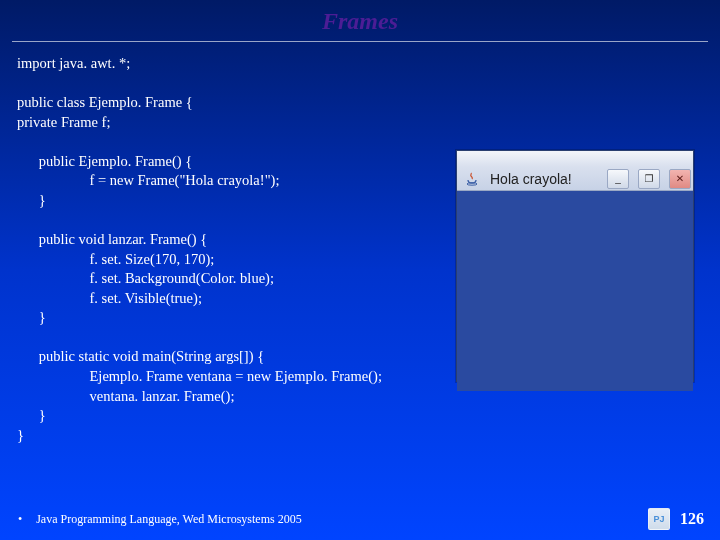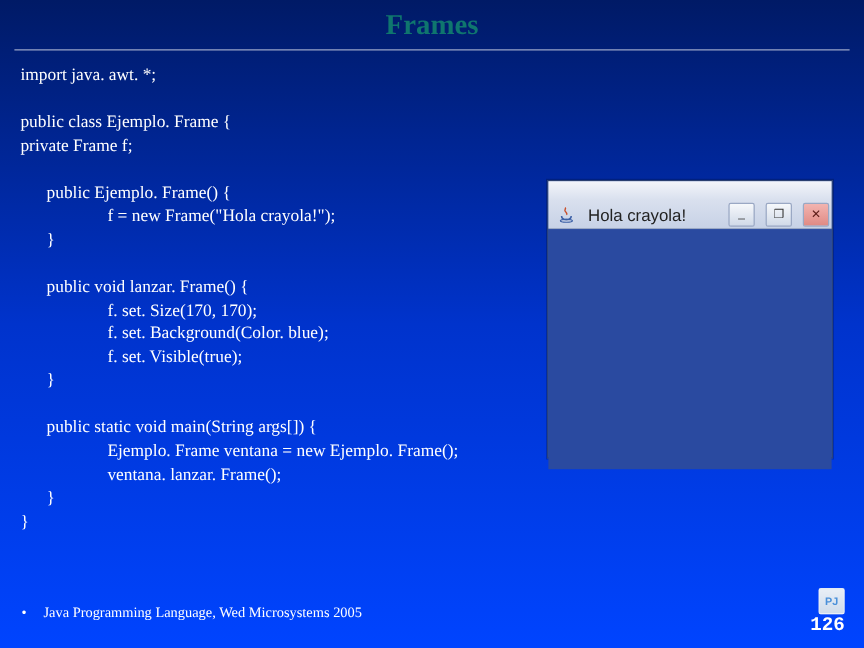--- a/index.html
+++ b/index.html
@@ -10,23 +10,24 @@
     font-family: "Times New Roman", serif;
     color: #fff;
     position: relative;
     overflow: hidden;
   }
   .title-bar {
     text-align: center;
     padding: 8px 0 6px;
   }
   .title {
+    font-style: italic;
     font-weight: bold;
     font-size: 24px;
-    color: #0f766e;
+    color: #4c1d95;
   }
   .hr {
     border: none;
     border-top: 1px solid rgba(255,255,255,0.6);
     margin: 0 12px 12px;
   }
   .content {
     padding: 0 17px;
     font-size: 14.5px;
     line-height: 1.35;
@@ -48,41 +49,40 @@
   .footer-left {
     display: flex;
     align-items: center;
     gap: 14px;
   }
   .bullet {
     font-size: 12px;
   }
   .footer-right {
     display: flex;
-    align-items: flex-end;
-    gap: 0;
-    flex-direction: column;
+    align-items: center;
+    gap: 10px;
   }
   .pj-icon {
     width: 22px;
     height: 22px;
     background: rgba(200,220,240,0.25);
     border: 1px solid rgba(255,255,255,0.4);
     border-radius: 2px;
     display: flex;
     align-items: center;
     justify-content: center;
     font-size: 9px;
     font-family: Arial, sans-serif;
     font-weight: bold;
     color: #4a90d9;
     background: linear-gradient(180deg,#e8eef6,#cfdceb);
   }
   .page-num {
-    font-family: Liberation Mono, monospace;
+    font-family: Liberation Serif, serif;
     font-weight: bold;
     font-size: 16px;
     color: #fff;
   }
 
   
   .awt-window {
     position: absolute;
     top: 150px;
     right: 26px;

